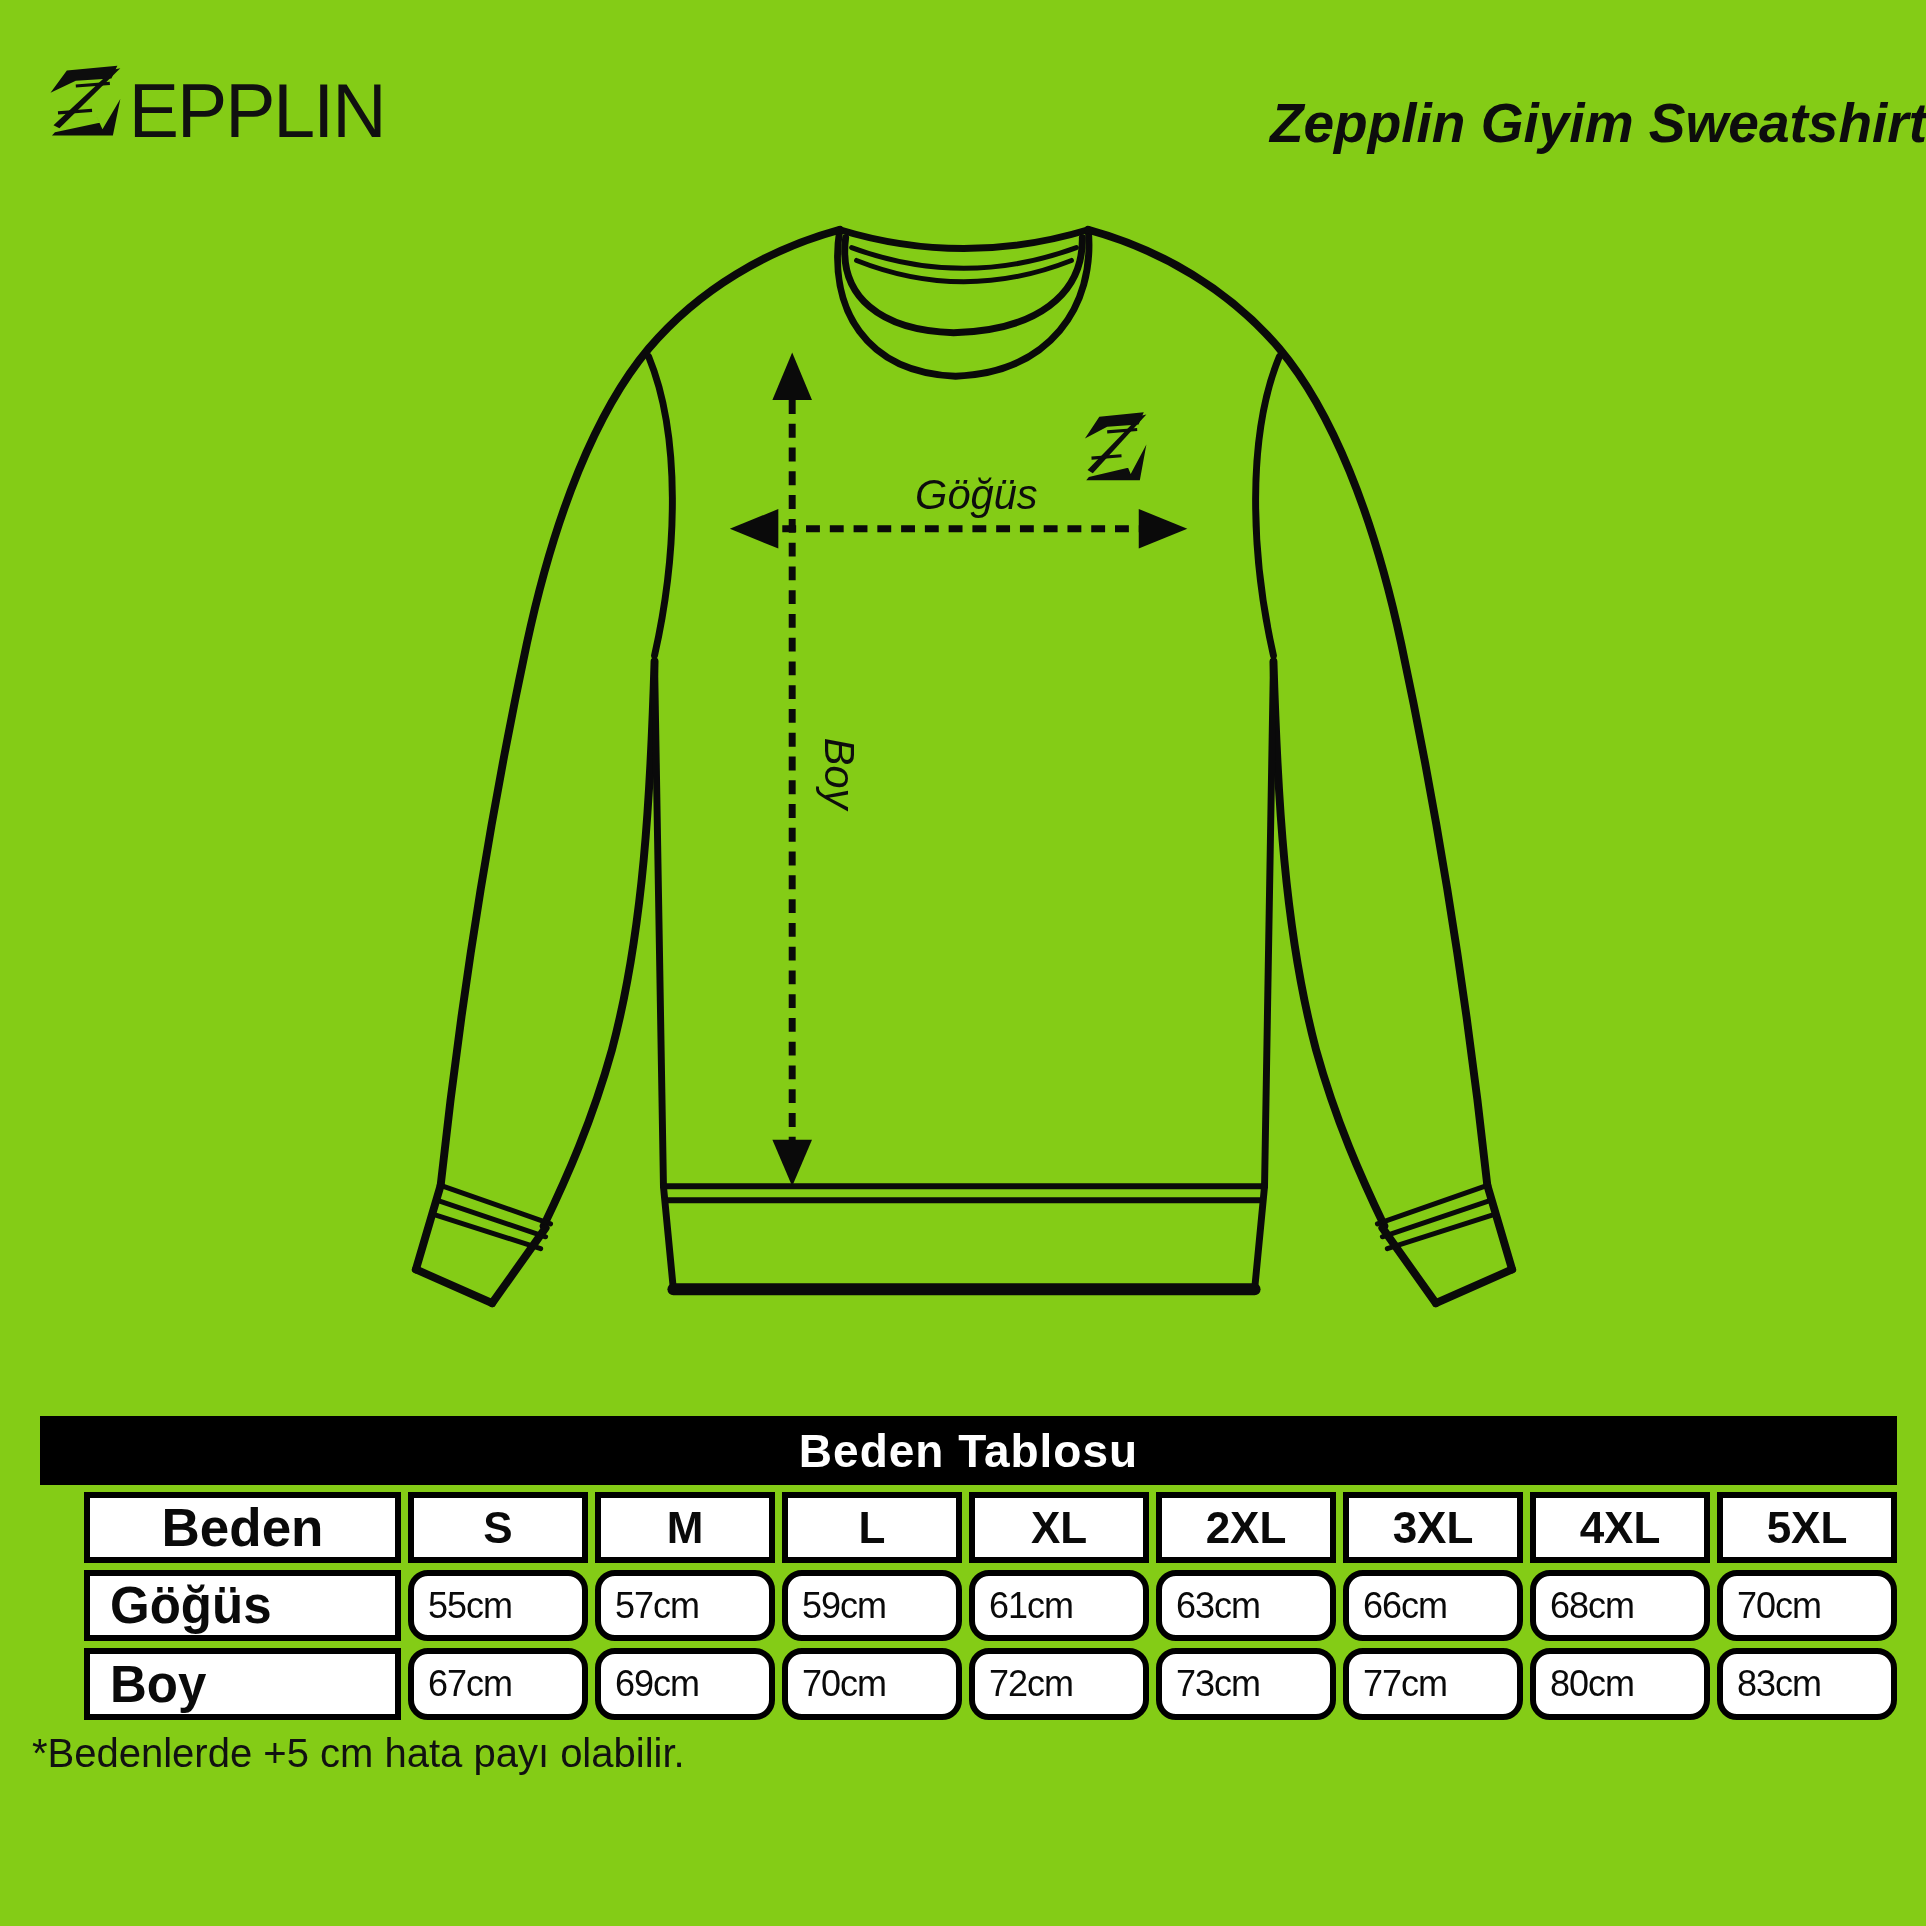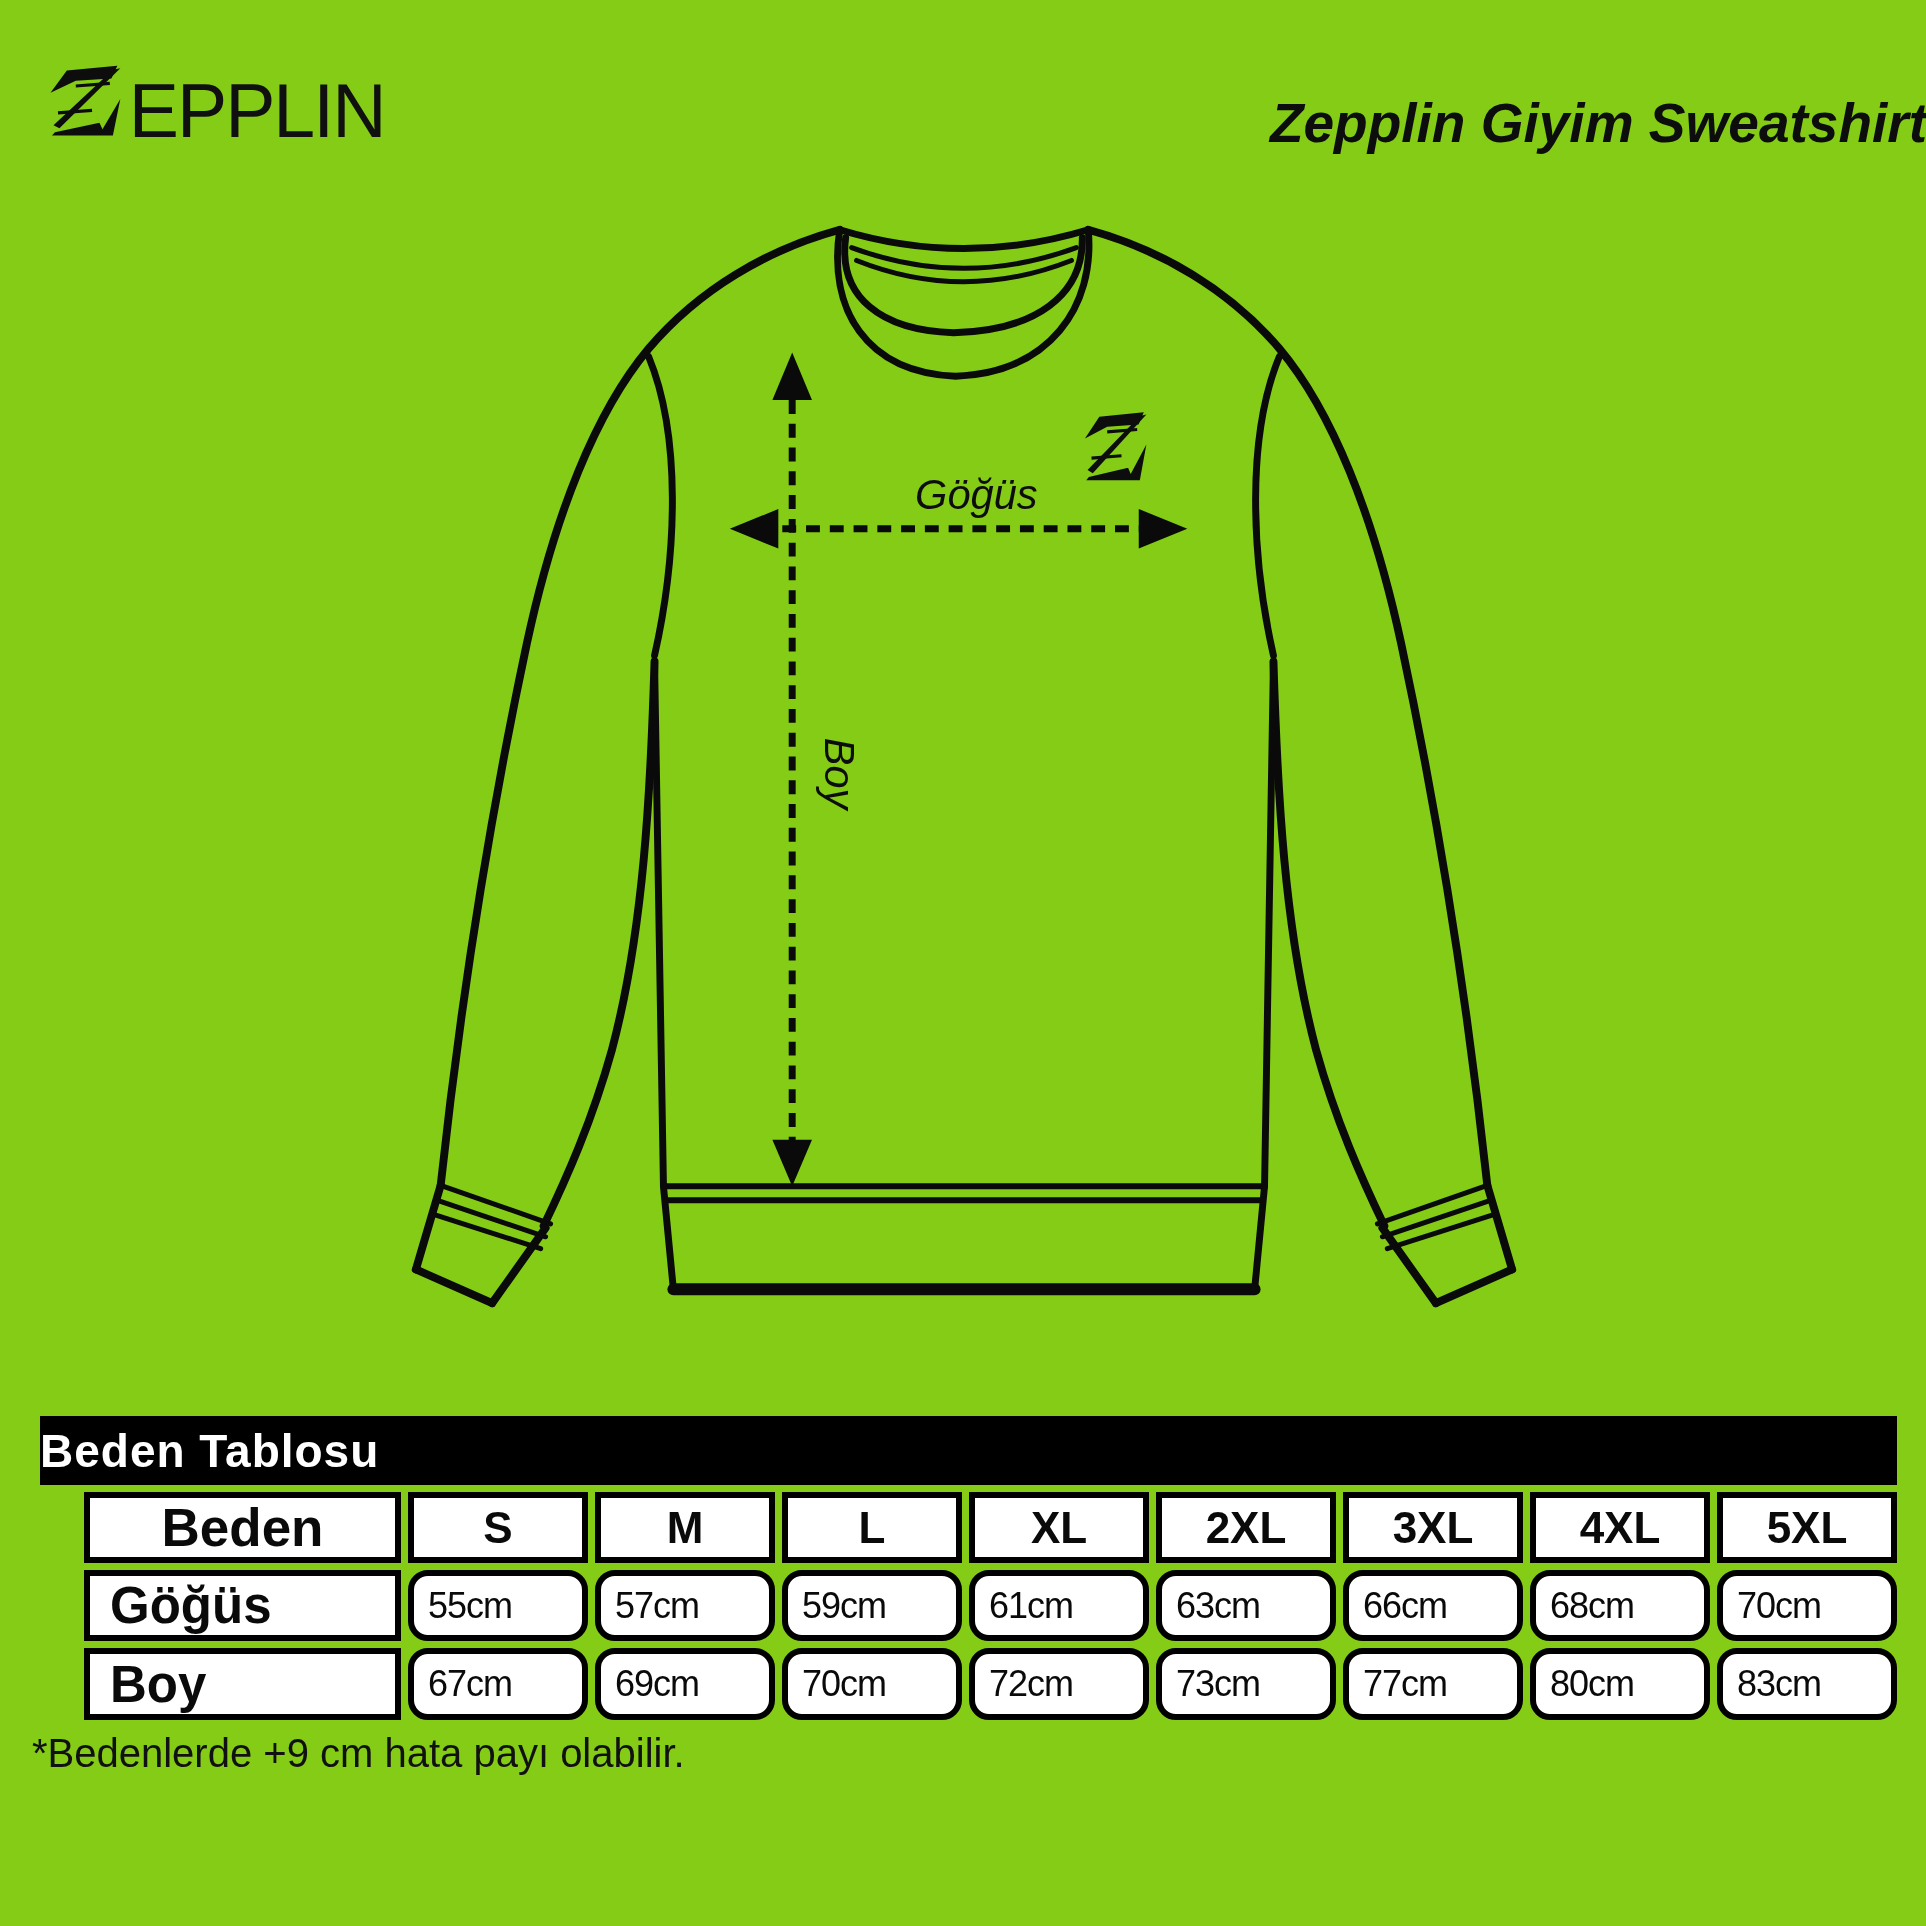--- a/index.html
+++ b/index.html
@@ -4,21 +4,21 @@
 <style>
   html,body{margin:0;padding:0;background:#fff;}
   .page{position:relative;width:1927px;height:1927px;background:#84cc16;overflow:hidden;
         font-family:"Liberation Sans", sans-serif;color:#0a0a0a;}
   .art{position:absolute;left:0;top:0;width:1927px;height:1927px;}
   .title{position:absolute;left:0;top:91px;width:1927px;text-align:right;
          font-size:55px;font-style:italic;letter-spacing:0;color:#0d0d0d;}
   .title .t1{font-weight:600;}
   .title .t2{font-weight:800;}
   .tablewrap{position:absolute;left:40px;top:1416px;width:1857px;}
-  .tbar{box-sizing:border-box;height:69px;background:#000;display:flex;align-items:center;justify-content:flex-start;}
+  .tbar{box-sizing:border-box;height:69px;background:#000;display:flex;align-items:center;justify-content:center;}
   .tbar span{color:#fff;font-weight:700;font-size:46px;letter-spacing:1px;}
   .tgrid{margin-top:7px;display:grid;grid-template-columns:317px repeat(8,1fr);
          grid-template-rows:71px 71px 72px;gap:7px;padding-left:44px;}
   .cell{box-sizing:border-box;border:6px solid #000;background:#fff;display:flex;align-items:center;}
   .c-corner{justify-content:center;font-weight:700;font-size:53px;}
   .c-size{justify-content:center;font-weight:700;font-size:44px;}
   .c-rowlabel{padding-left:20px;font-weight:700;font-size:51px;}
   .c-val{padding-left:14px;font-weight:400;font-size:36px;letter-spacing:-1px;border-radius:20px;}
   .footnote{position:absolute;left:32px;top:1731px;font-size:40px;font-weight:400;color:#111;}
 </style>
@@ -147,16 +147,16 @@
       <div class="cell c-val">69cm</div>
       <div class="cell c-val">70cm</div>
       <div class="cell c-val">72cm</div>
       <div class="cell c-val">73cm</div>
       <div class="cell c-val">77cm</div>
       <div class="cell c-val">80cm</div>
       <div class="cell c-val">83cm</div>
     </div>
   </div>
 
-  <div class="footnote">*Bedenlerde +9 cm hata payı olabilir.</div>
+  <div class="footnote">*Bedenlerde +5 cm hata payı olabilir.</div>
 
 </div>
 
 
 </body></html>

